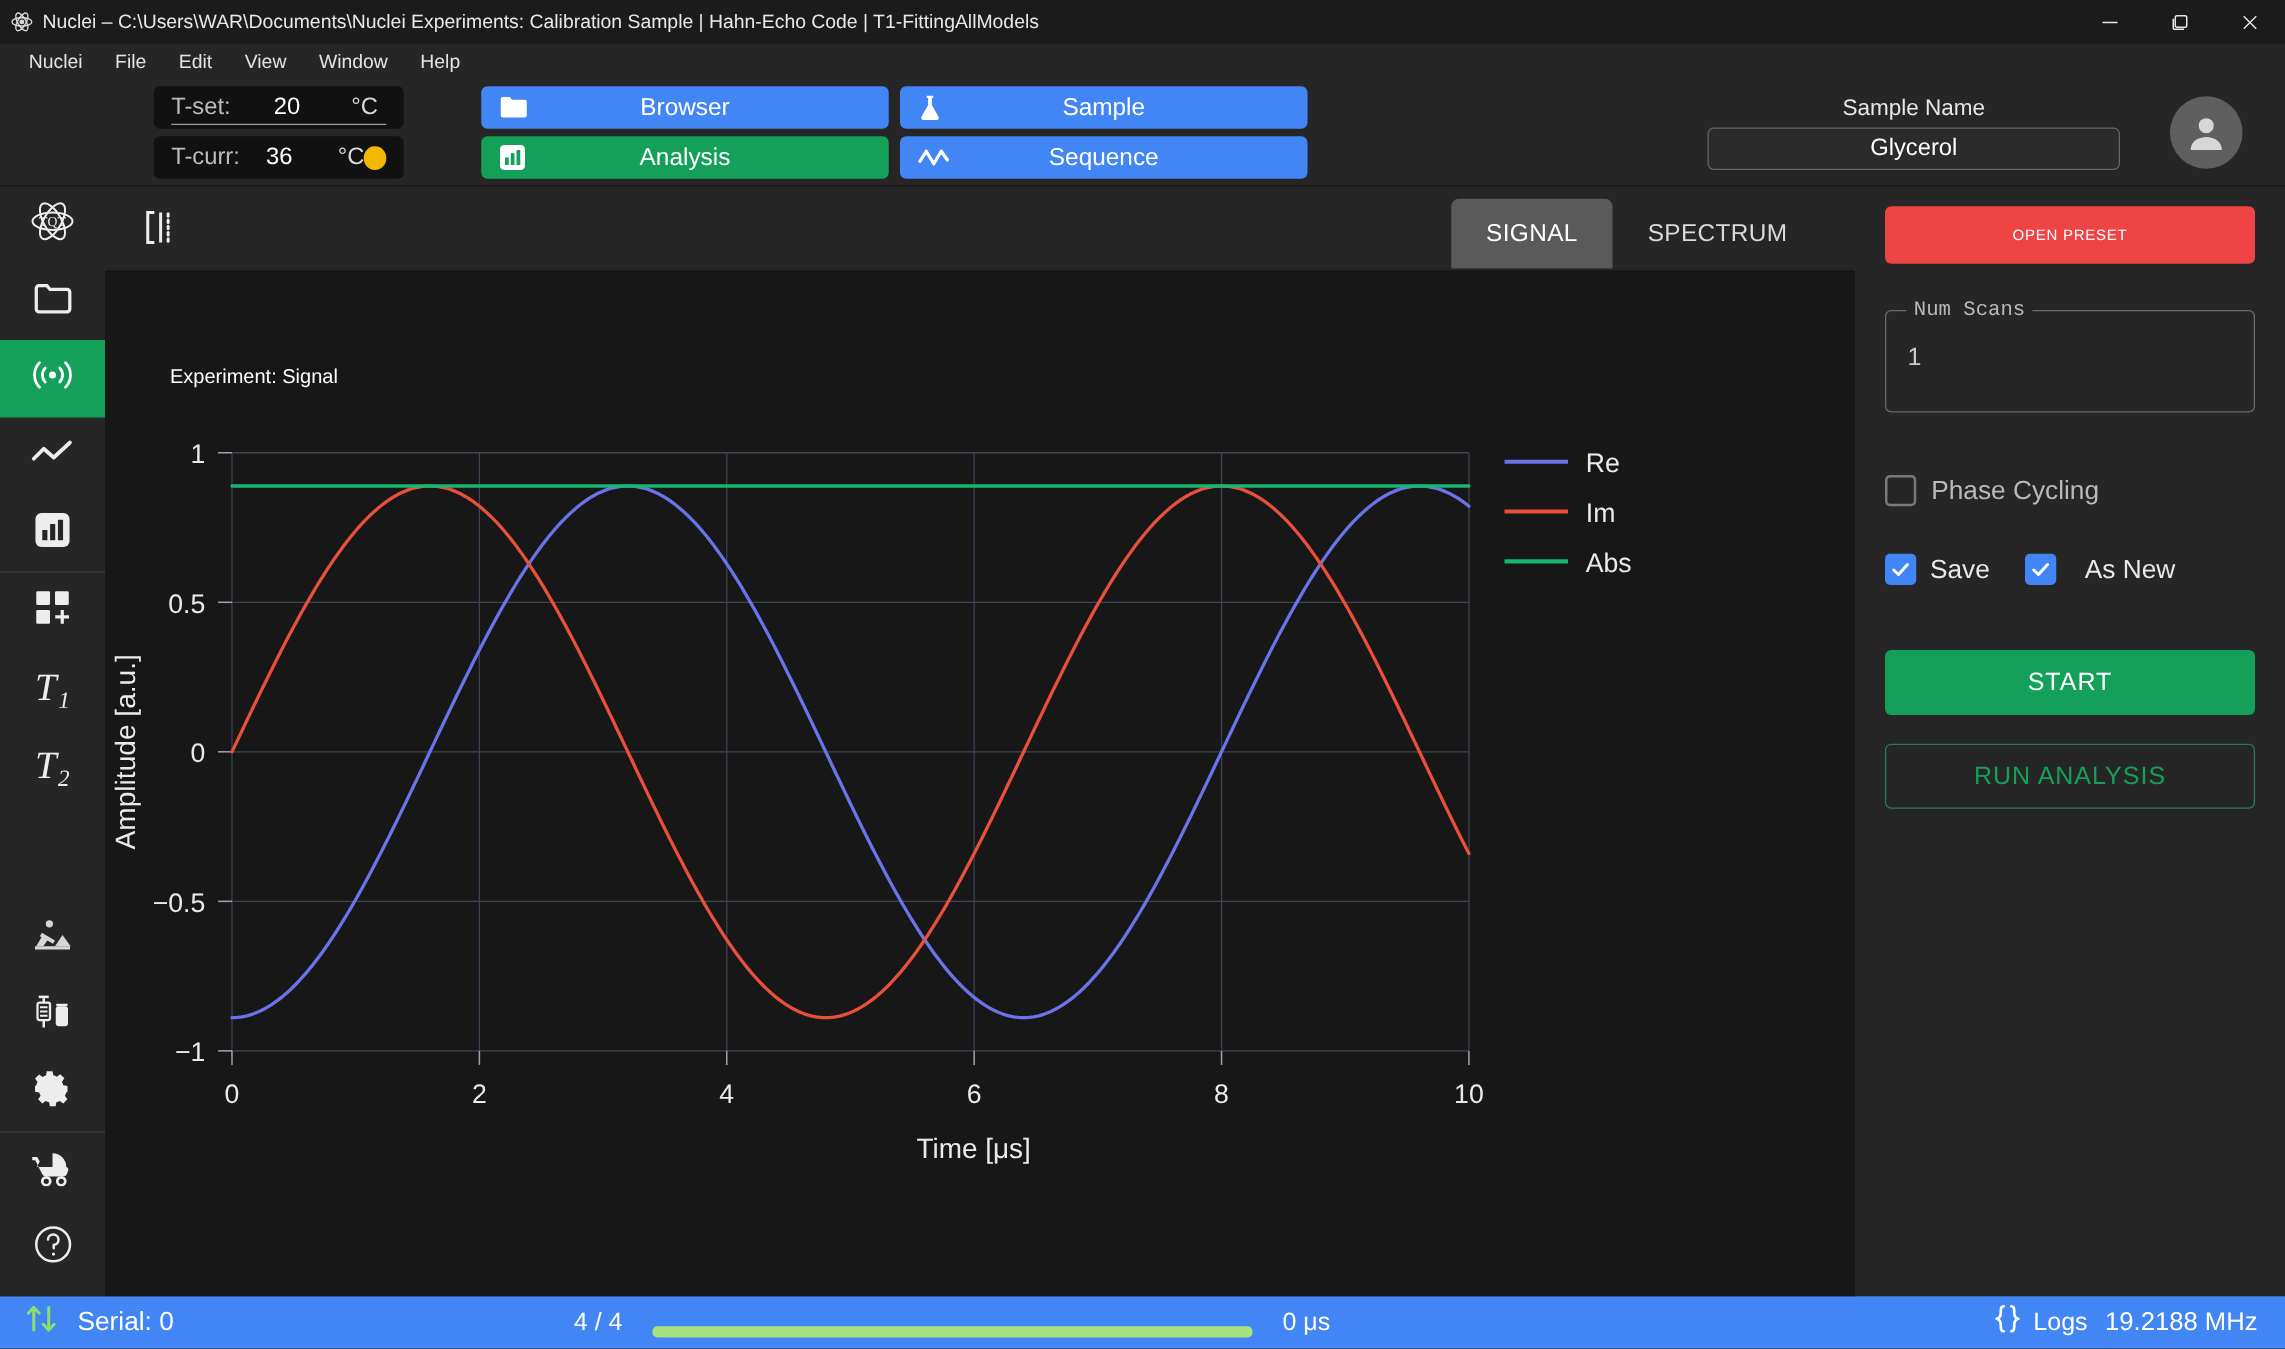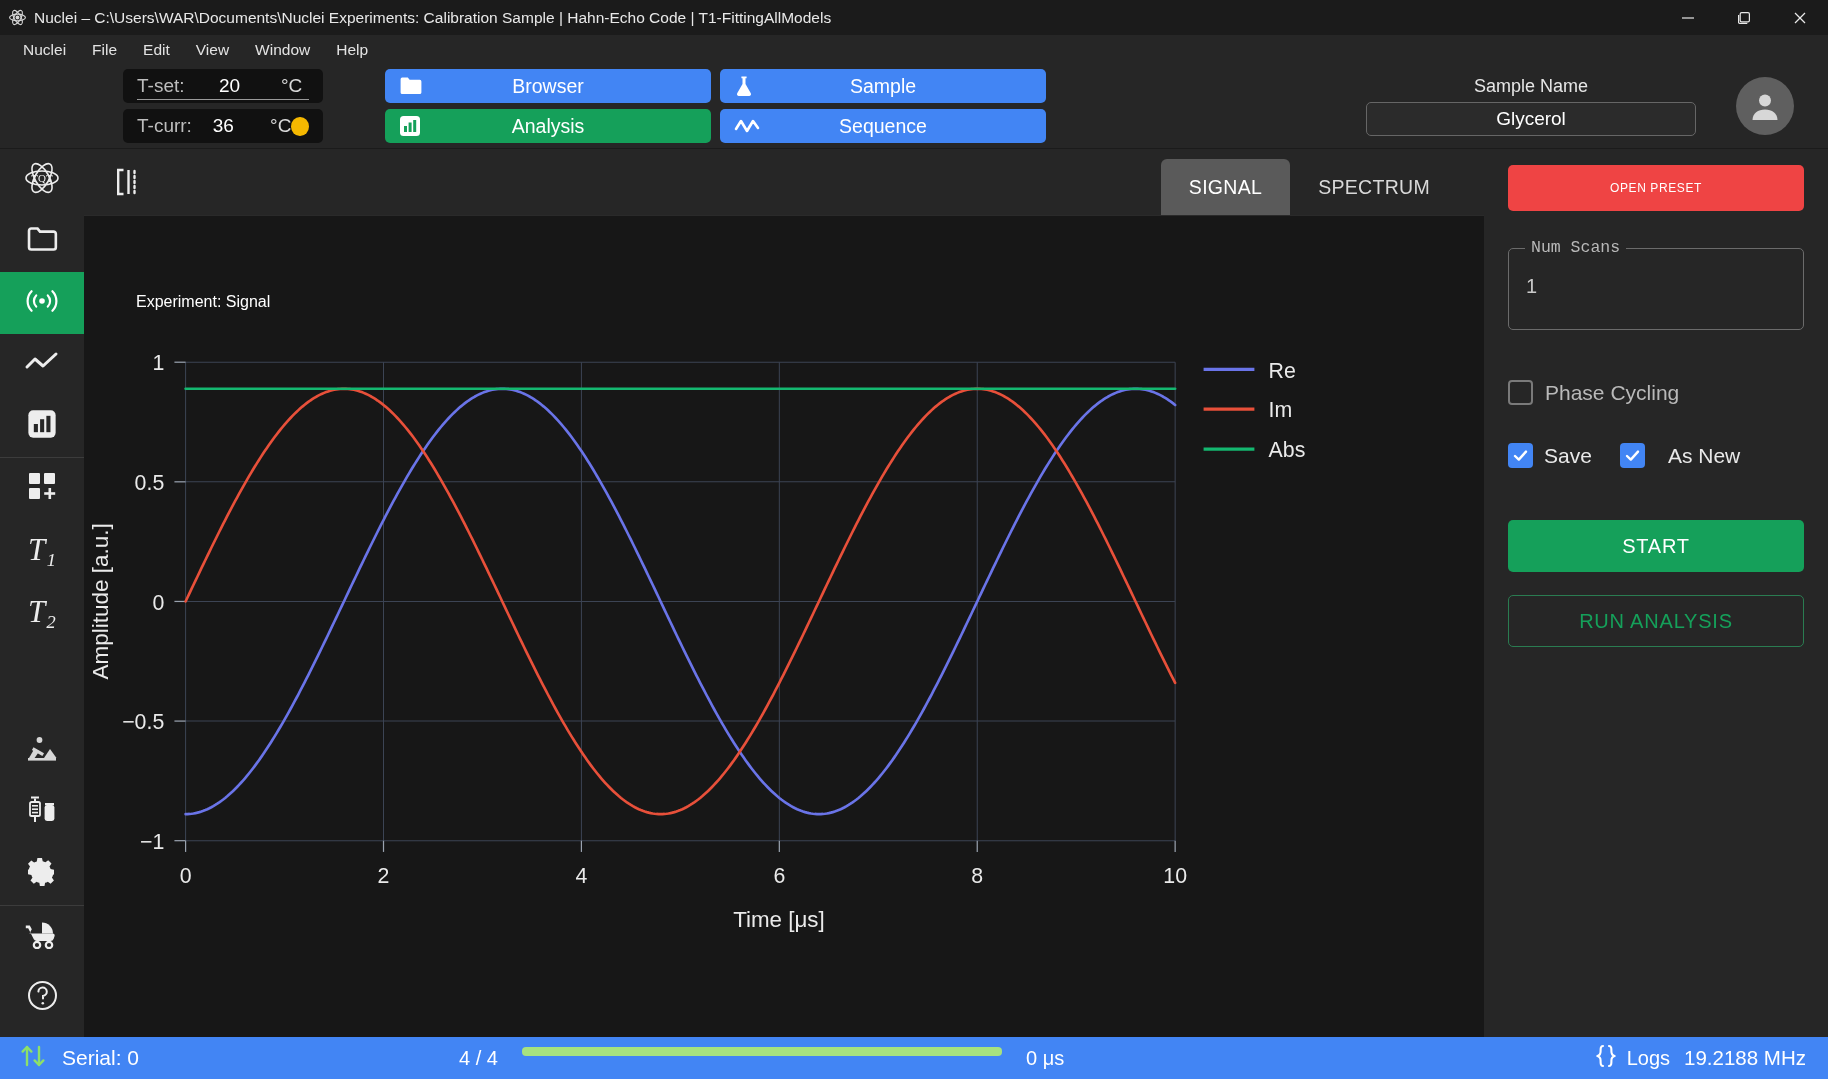--- a/index.html
+++ b/index.html
@@ -126,21 +126,21 @@
              border:1px solid #2a7c51; border-radius:5px; font-size:20px; letter-spacing:.8px;
              cursor:pointer; font-family:"Liberation Sans", sans-serif; }
 
   
   .statusbar {
     height:42px; flex:0 0 42px; background:#4285f4; display:flex; align-items:center;
     color:#fff; font-size:20px; padding: 0 0 0 0;
   }
   .sb-left { display:flex; align-items:center; gap:14px; padding-left:18px; }
   .sb-serial { font-size:21px; }
-  .sb-mid { display:flex; align-items:flex-start; gap:24px; margin-left: 320px; }
+  .sb-mid { display:flex; align-items:flex-end; gap:24px; margin-left: 320px; }
   .progress-track { width:480px; height:9px; background:#a7e27f; border-radius:4px; }
   .sb-right { margin-left:auto; display:flex; align-items:center; gap:14px; padding-right:22px; }
   .logs { display:flex; align-items:center; gap:9px; cursor:pointer; }
   .freq { font-size:20.5px; }
 </style>
 </head>
 <body>
 
 <div id="app">
 

